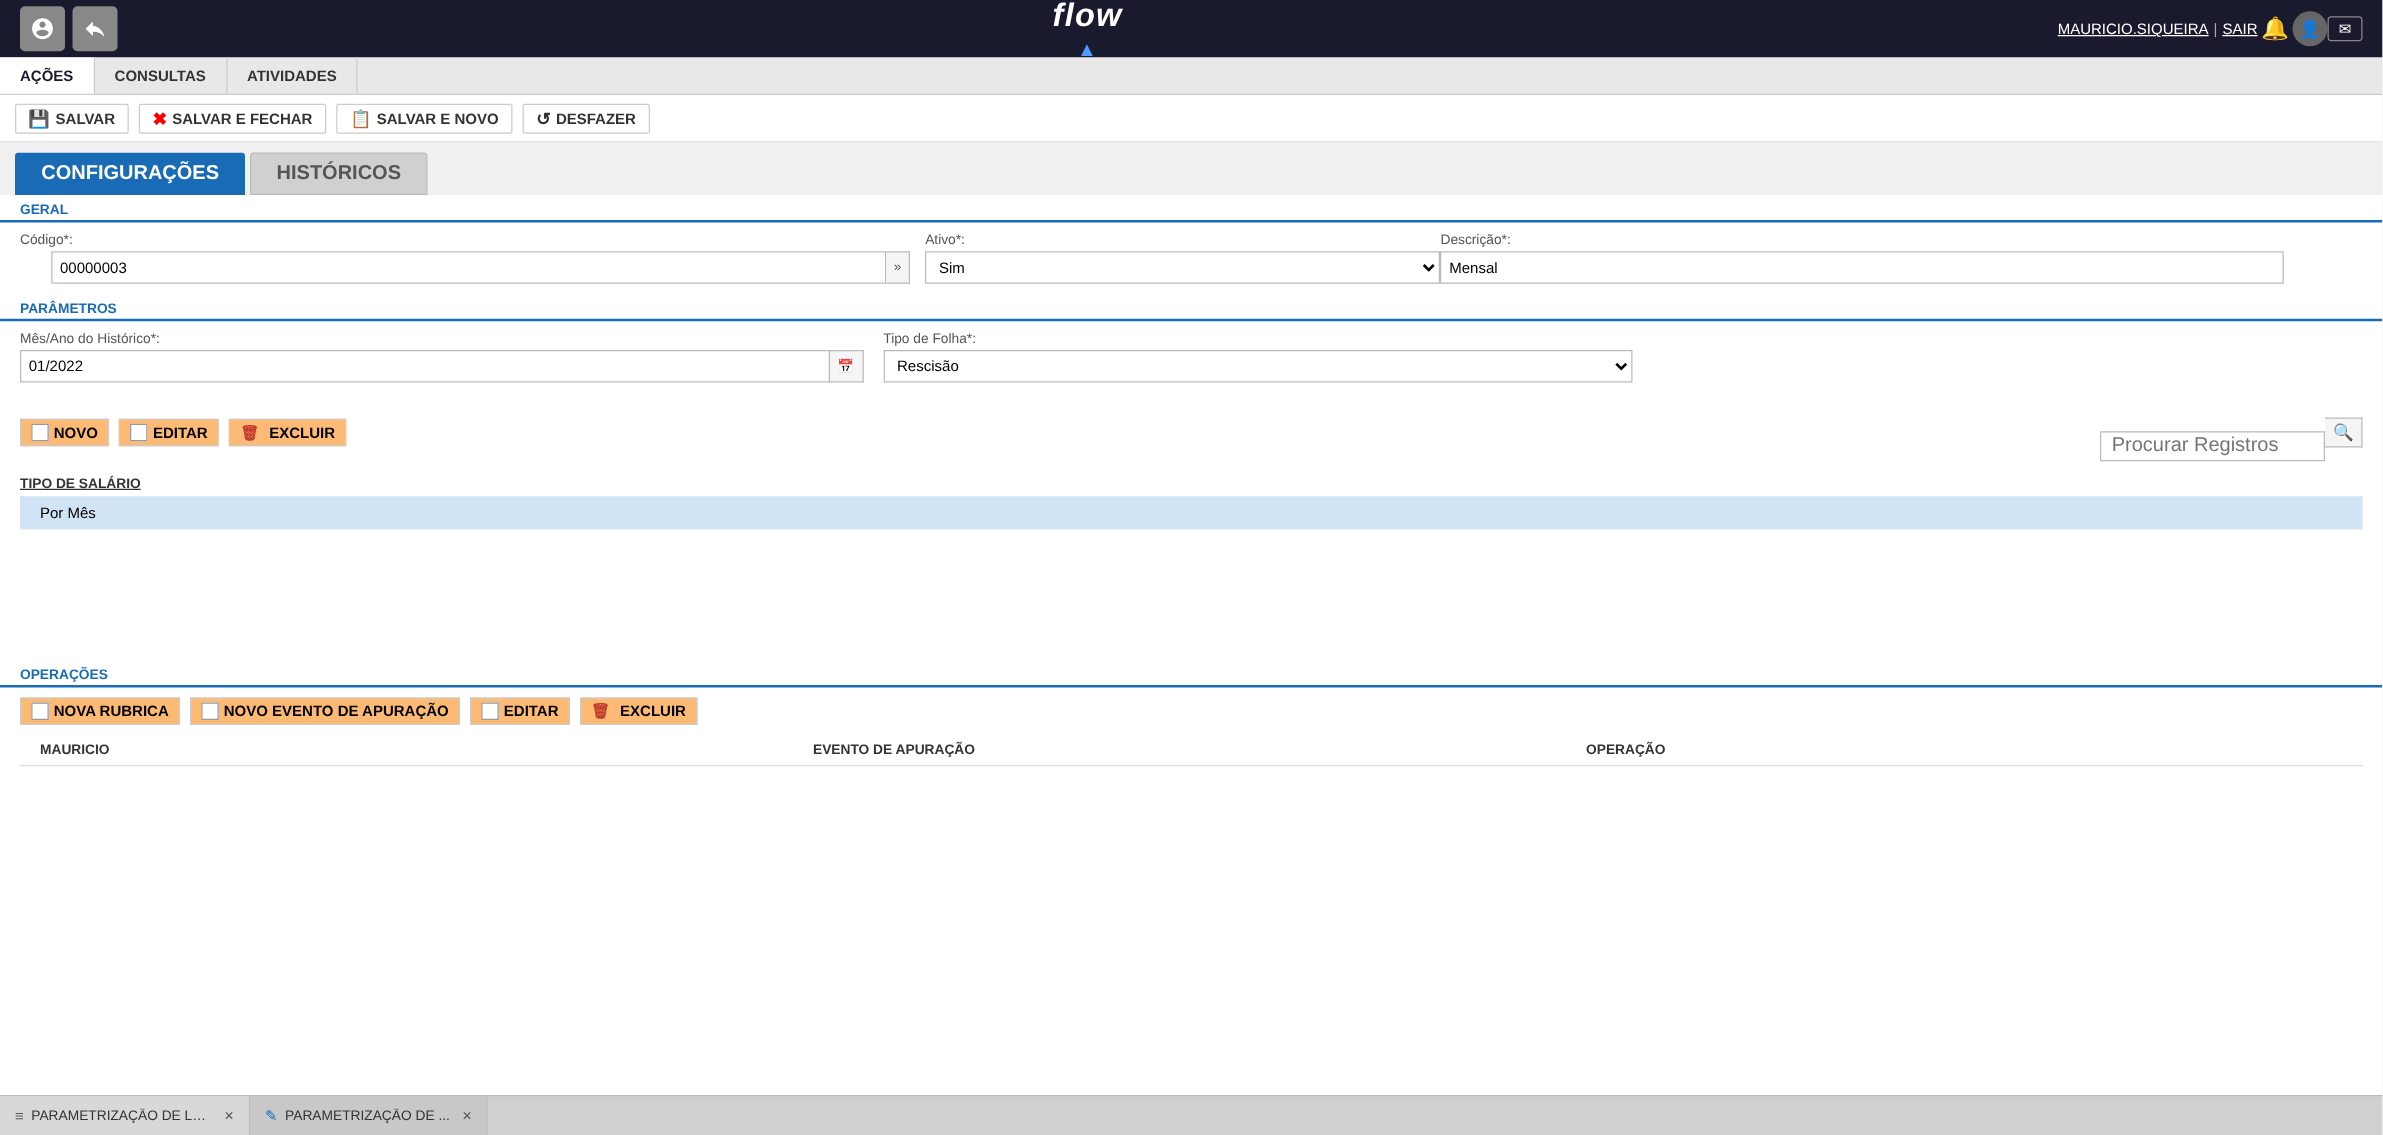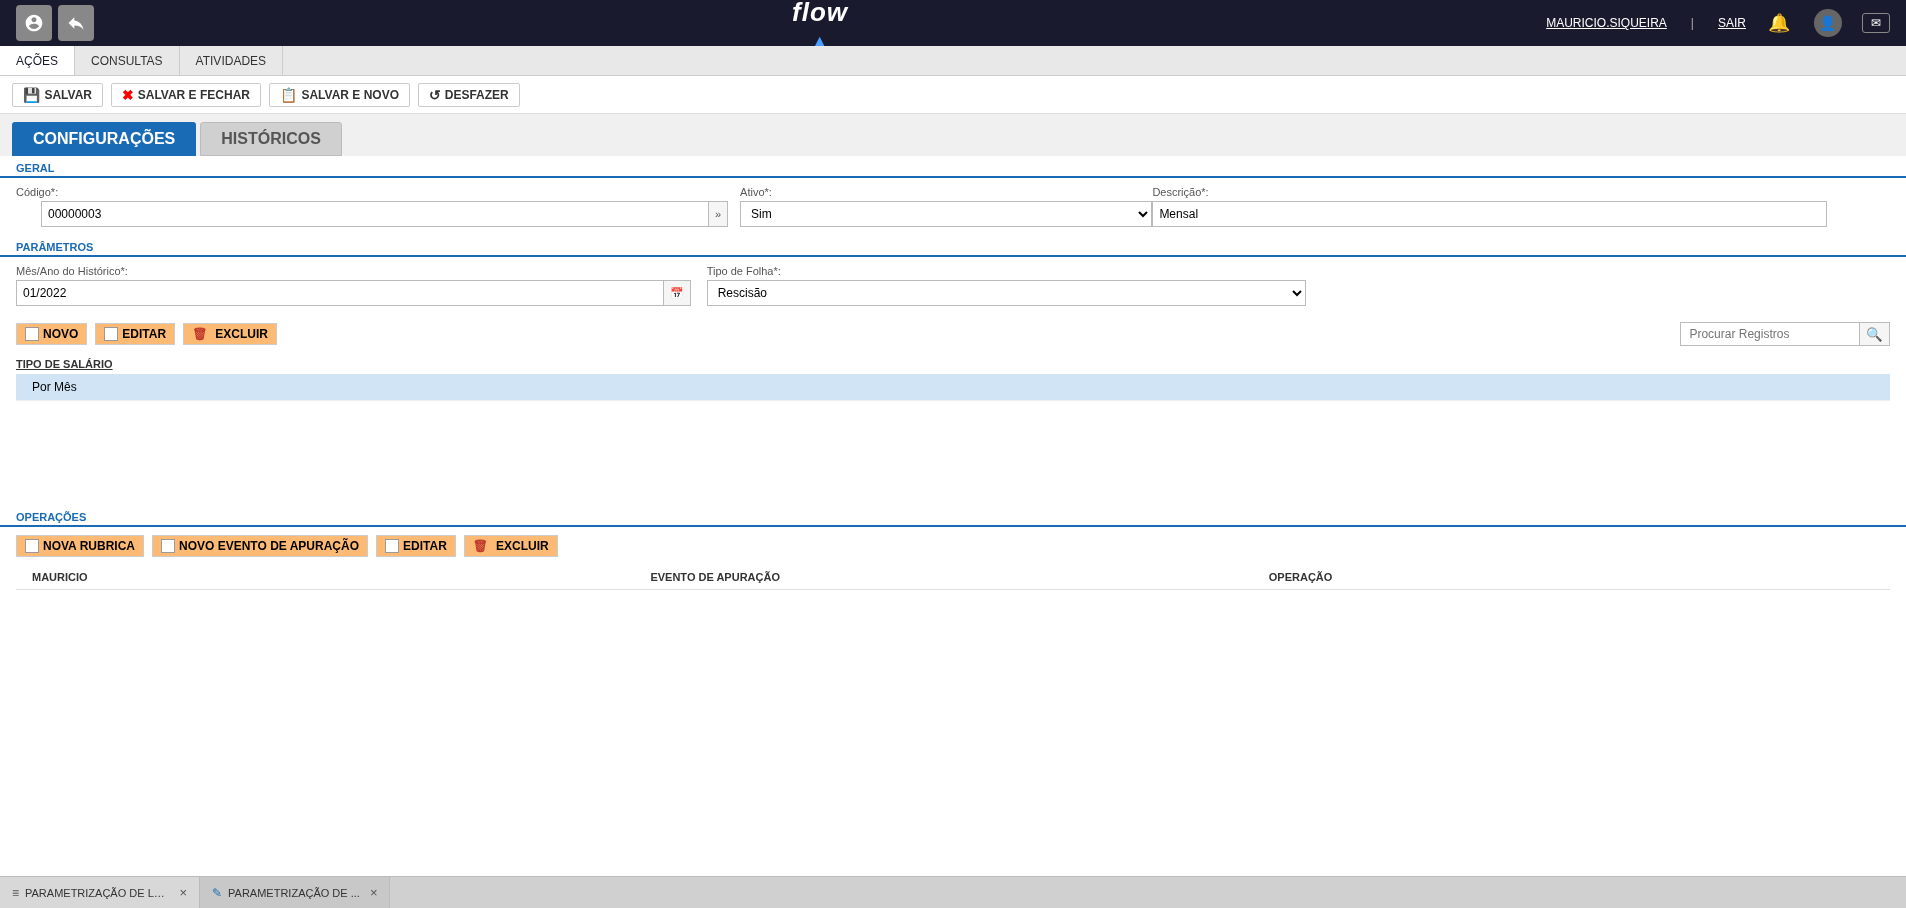--- a/index.html
+++ b/index.html
@@ -10,21 +10,21 @@
       background: #1a1a2e;
       display: flex;
       align-items: center;
       justify-content: space-between;
       height: 46px;
       padding: 0 16px;
       flex-shrink: 0;
     }
     .top-nav-left { display: flex; align-items: center; gap: 8px; }
     .top-nav-logo { color: white; font-size: 26px; font-style: italic; font-weight: bold; letter-spacing: 1px; display: flex; align-items: center; gap: 4px; flex-direction: column; }
-    .top-nav-icons { display: flex; align-items: center; gap: 20px; }
+    .top-nav-icons { display: flex; align-items: center; gap: 0; }
     .user-link { color: white; font-size: 12px; text-decoration: underline; cursor: pointer; }
     .user-sep { color: #aaa; margin: 0 4px; }
     .sair-link { color: white; font-size: 12px; text-decoration: underline; cursor: pointer; }
     .nav-icon { width: 28px; height: 28px; background: #555; border-radius: 50%; display: flex; align-items: center; justify-content: center; color: white; font-size: 14px; cursor: pointer; }
     .nav-icon-bell { background: transparent; font-size: 18px; }
     .nav-icon-person { background: #666; }
     .nav-icon-email { background: transparent; border: 1px solid #888; border-radius: 3px; width: 28px; height: 20px; font-size: 12px; }
 
     
     .window-icons { display: flex; gap: 6px; }
@@ -36,21 +36,21 @@
       background: #e8e8e8;
       display: flex;
       align-items: center;
       border-bottom: 1px solid #ccc;
       height: 30px;
       flex-shrink: 0;
     }
     .tab-item {
       padding: 6px 16px;
       font-size: 12px;
-      font-weight: normal;
+      font-weight: bold;
       color: #333;
       cursor: pointer;
       border-right: 1px solid #ccc;
       height: 100%;
       display: flex;
       align-items: center;
     }
     .tab-item.active { background: white; color: #1a1a2e; }
 
     
@@ -209,23 +209,24 @@
       padding: 8px 16px;
     }
     .search-box {
       display: flex;
       align-items: center;
       margin-left: auto;
     }
     .search-input {
       border: 1px solid #bbb;
       padding: 3px 8px;
-      font-size: 12px;
+      font-size: 16px;
       height: 24px;
       width: 180px;
+      margin-top: 23px;
     }
     .search-btn {
       border: 1px solid #bbb;
       border-left: none;
       background: #f5f5f5;
       height: 24px;
       padding: 0 6px;
       cursor: pointer;
     }
 

